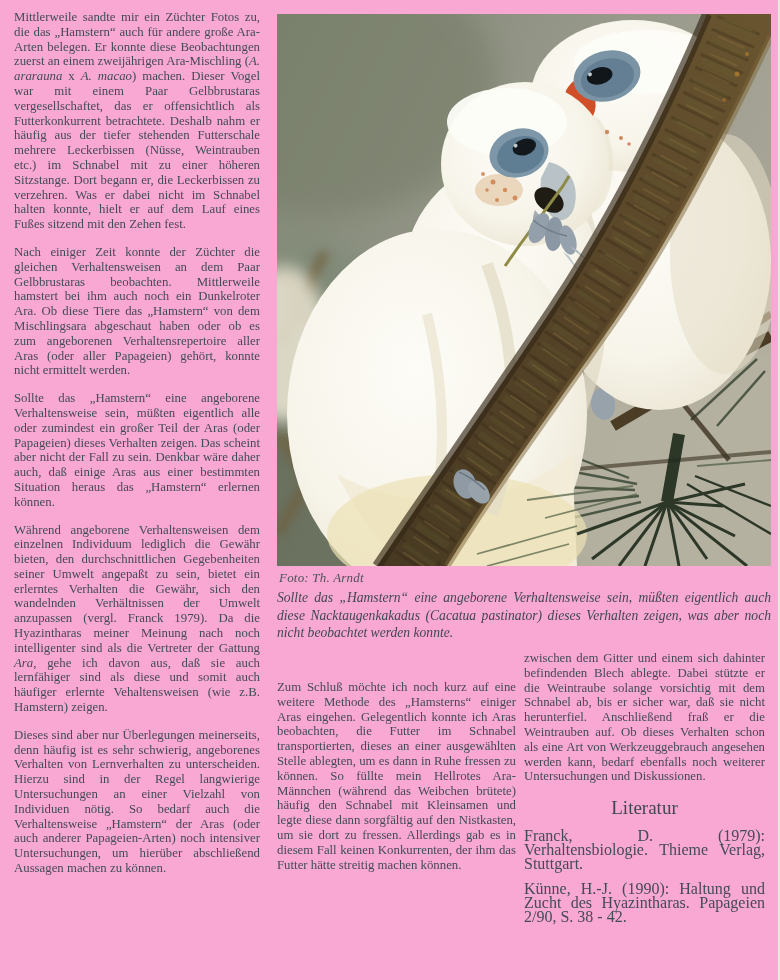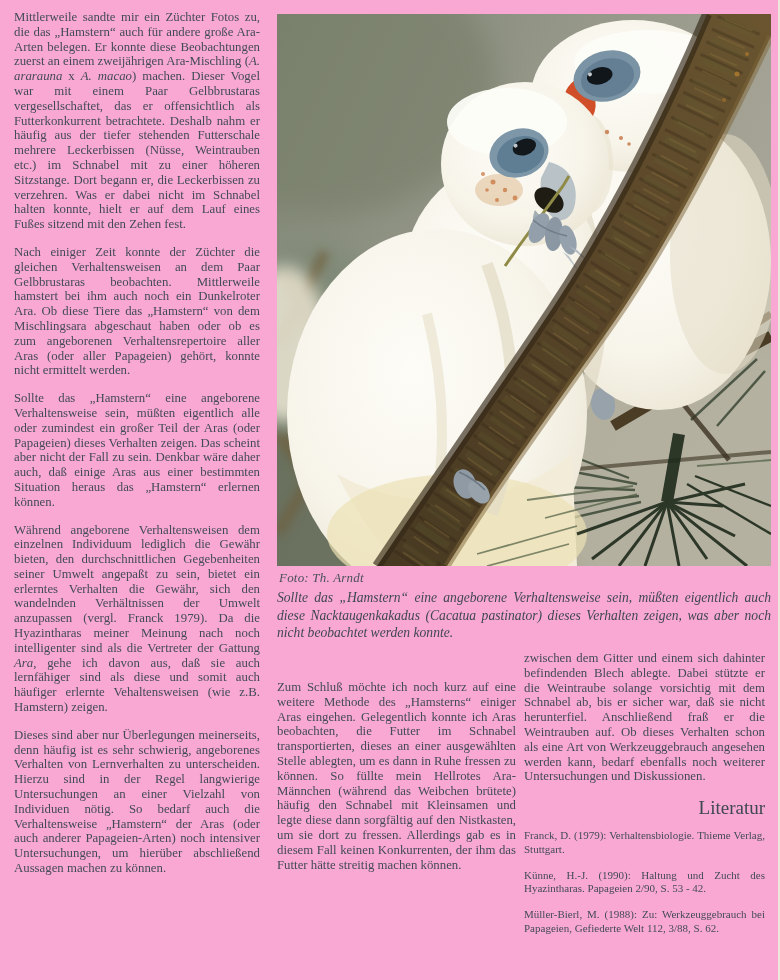--- a/index.html
+++ b/index.html
@@ -20,23 +20,23 @@
   .caption {
     position:absolute; left:277px; top:589px; width:494px;
     font-style:italic; font-size:13.6px; line-height:17.6px;
     text-align:justify; color:#3f4750;
   }
   .col-left  { left:14px;  top:10px;  width:246px; }
   .col-mid   { left:277px; top:680px; width:239px; }
   .col-right { left:524px; top:651px; width:241px; }
   .lit-heading {
     font-size:19px; font-weight:normal; color:#3f4750;
-    margin:17px 0 13px 0; text-align:right;
-  }
-  .refs p { font-size:11px; line-height:13.8px; margin:0 0 12px 0; }
+    margin:17px 0 13px 0; text-align:center;
+  }
+  .refs p { font-size:16px; line-height:13.8px; margin:0 0 12px 0; }
 </style>
 </head>
 <body>
 
 <div class="page">
 
   <div class="col col-left">
     <p>Mittlerweile sandte mir ein Züchter Fotos zu, die das „Hamstern“ auch für andere große Ara-Arten belegen. Er konnte diese Beobachtungen zuerst an einem zweijährigen Ara-Mischling (<i>A. ararauna</i> x <i>A. macao</i>) machen. Dieser Vogel war mit einem Paar Gelbbrustaras vergesellschaftet, das er offensichtlich als Futterkonkurrent betrachtete. Deshalb nahm er häufig aus der tiefer stehenden Futterschale mehrere Leckerbissen (Nüsse, Weintrauben etc.) im Schnabel mit zu einer höheren Sitzstange. Dort begann er, die Leckerbissen zu verzehren. Was er dabei nicht im Schnabel halten konnte, hielt er auf dem Lauf eines Fußes sitzend mit den Zehen fest.</p>
     <p>Nach einiger Zeit konnte der Züchter die gleichen Verhaltensweisen an dem Paar Gelbbrustaras beobachten. Mittlerweile hamstert bei ihm auch noch ein Dunkelroter Ara. Ob diese Tiere das „Hamstern“ von dem Mischlingsara abgeschaut haben oder ob es zum angeborenen Verhaltensrepertoire aller Aras (oder aller Papageien) gehört, konnte nicht ermittelt werden.</p>
     <p>Sollte das „Hamstern“ eine angeborene Verhaltensweise sein, müßten eigentlich alle oder zumindest ein großer Teil der Aras (oder Papageien) dieses Verhalten zeigen. Das scheint aber nicht der Fall zu sein. Denkbar wäre daher auch, daß einige Aras aus einer bestimmten Situation heraus das „Hamstern“ erlernen können.</p>
@@ -234,18 +234,17 @@
 
   <div class="col col-mid">
     <p>Zum Schluß möchte ich noch kurz auf eine weitere Methode des „Hamsterns“ einiger Aras eingehen. Gelegentlich konnte ich Aras beobachten, die Futter im Schnabel transportierten, dieses an einer ausgewählten Stelle ablegten, um es dann in Ruhe fressen zu können. So füllte mein Hellrotes Ara-Männchen (während das Weibchen brütete) häufig den Schnabel mit Kleinsamen und legte diese dann sorgfältig auf den Nistkasten, um sie dort zu fressen. Allerdings gab es in diesem Fall keinen Konkurrenten, der ihm das Futter hätte streitig machen können.</p>
   </div>
 
   <div class="col col-right">
     <p>zwischen dem Gitter und einem sich dahinter befindenden Blech ablegte. Dabei stützte er die Weintraube solange vorsichtig mit dem Schnabel ab, bis er sicher war, daß sie nicht herunterfiel. Anschließend fraß er die Weintrauben auf. Ob dieses Verhalten schon als eine Art von Werkzeuggebrauch angesehen werden kann, bedarf ebenfalls noch weiterer Untersuchungen und Diskussionen.</p>
     <h2 class="lit-heading">Literatur</h2>
     <div class="refs">
       <p>Franck, D. (1979): Verhaltensbiologie. Thieme Verlag, Stuttgart.</p>
-      <p>Künne, H.-J. (1990): Haltung und Zucht des Hyazintharas. Papageien 2/90, S. 53 - 42.</p>
-      <p>Müller-Bierl, M. (1988): Zu: Werkzeuggebrauch bei Papageien, Gefiederte Welt 112, 3/88, S. 62.</p>
+      <p>Künne, H.-J. (1990): Haltung und Zucht des Hyazintharas. Papageien 2/90, S. 38 - 42.</p>
     </div>
   </div>
 
 </div>
 
 </body></html>

